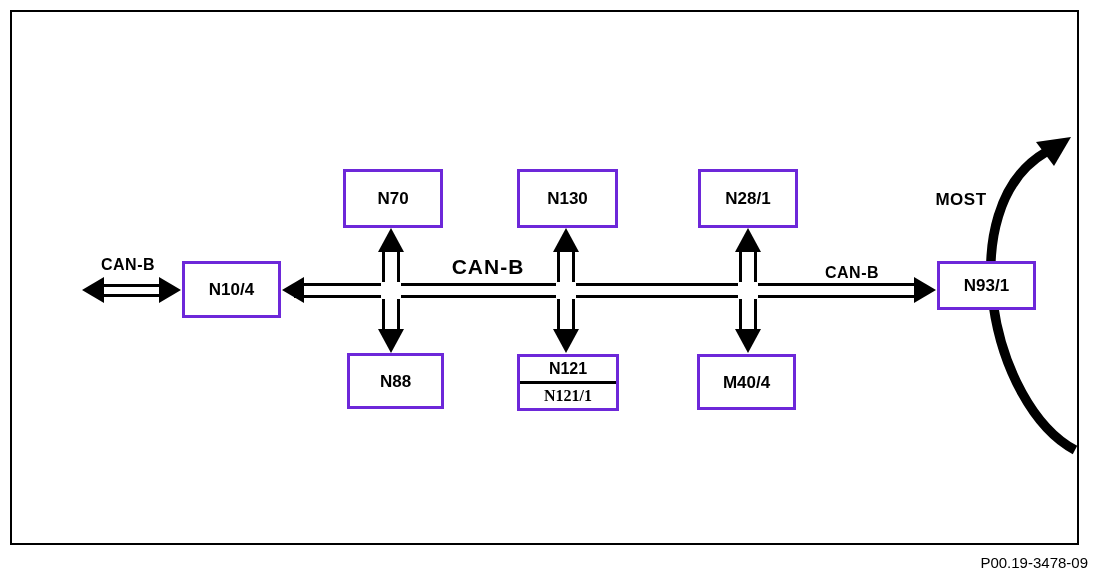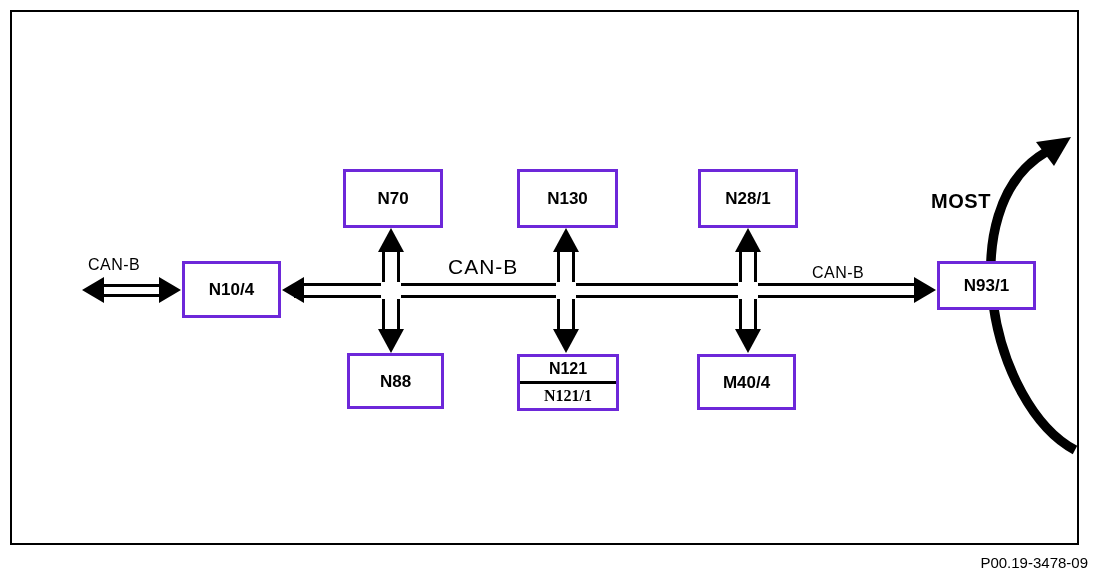--- a/index.html
+++ b/index.html
@@ -43,31 +43,31 @@
   .node.stack .cell {
     flex: 1;
     display: flex;
     align-items: center;
     justify-content: center;
     font-size: 16px;
   }
   .node.stack .cell-bottom { border-top: 3px solid #000000; font-family: Liberation Serif, serif; }
   .buslabel {
     position: absolute;
-    font-weight: normal;
+    font-weight: bold;
     font-size: 16px;
     letter-spacing: 0.5px;
     line-height: 1;
-    text-align: left;
+    text-align: center;
   }
   .buslabel.big { font-size: 21px; letter-spacing: 1px; }
   .mostlabel {
     position: absolute;
     font-weight: bold;
-    font-size: 20px;
+    font-size: 17px;
     letter-spacing: 0.5px;
     line-height: 1;
     text-align: center;
   }
   .caption {
     position: absolute;
     font-size: 15px;
     line-height: 1;
     text-align: right;
   }

